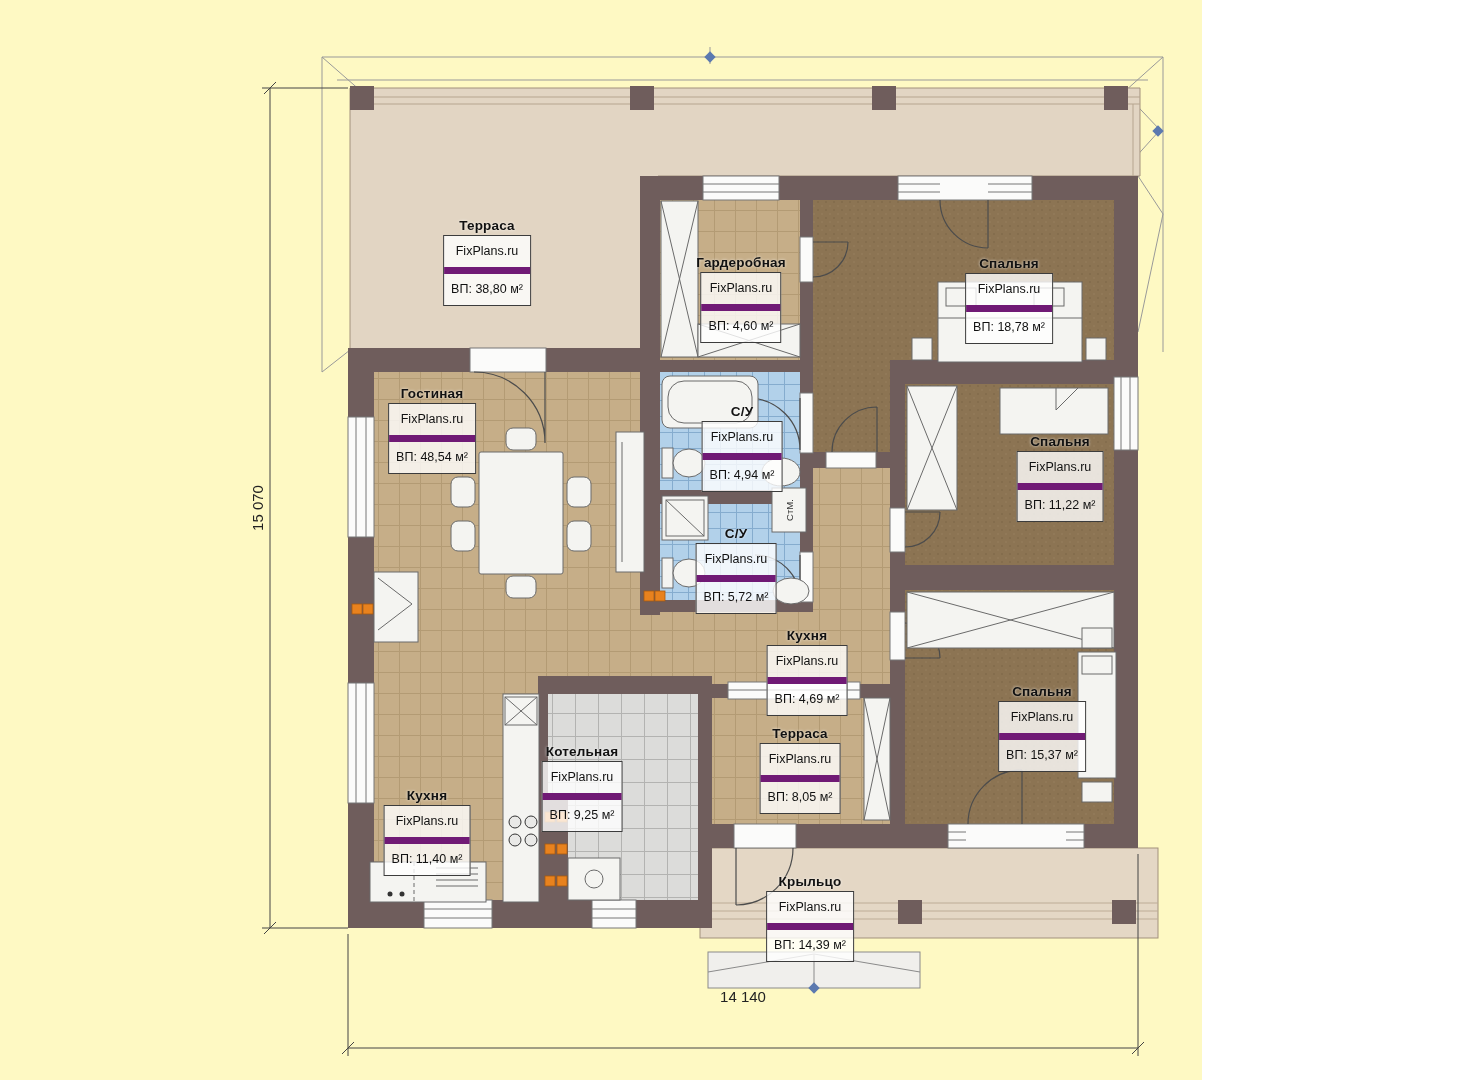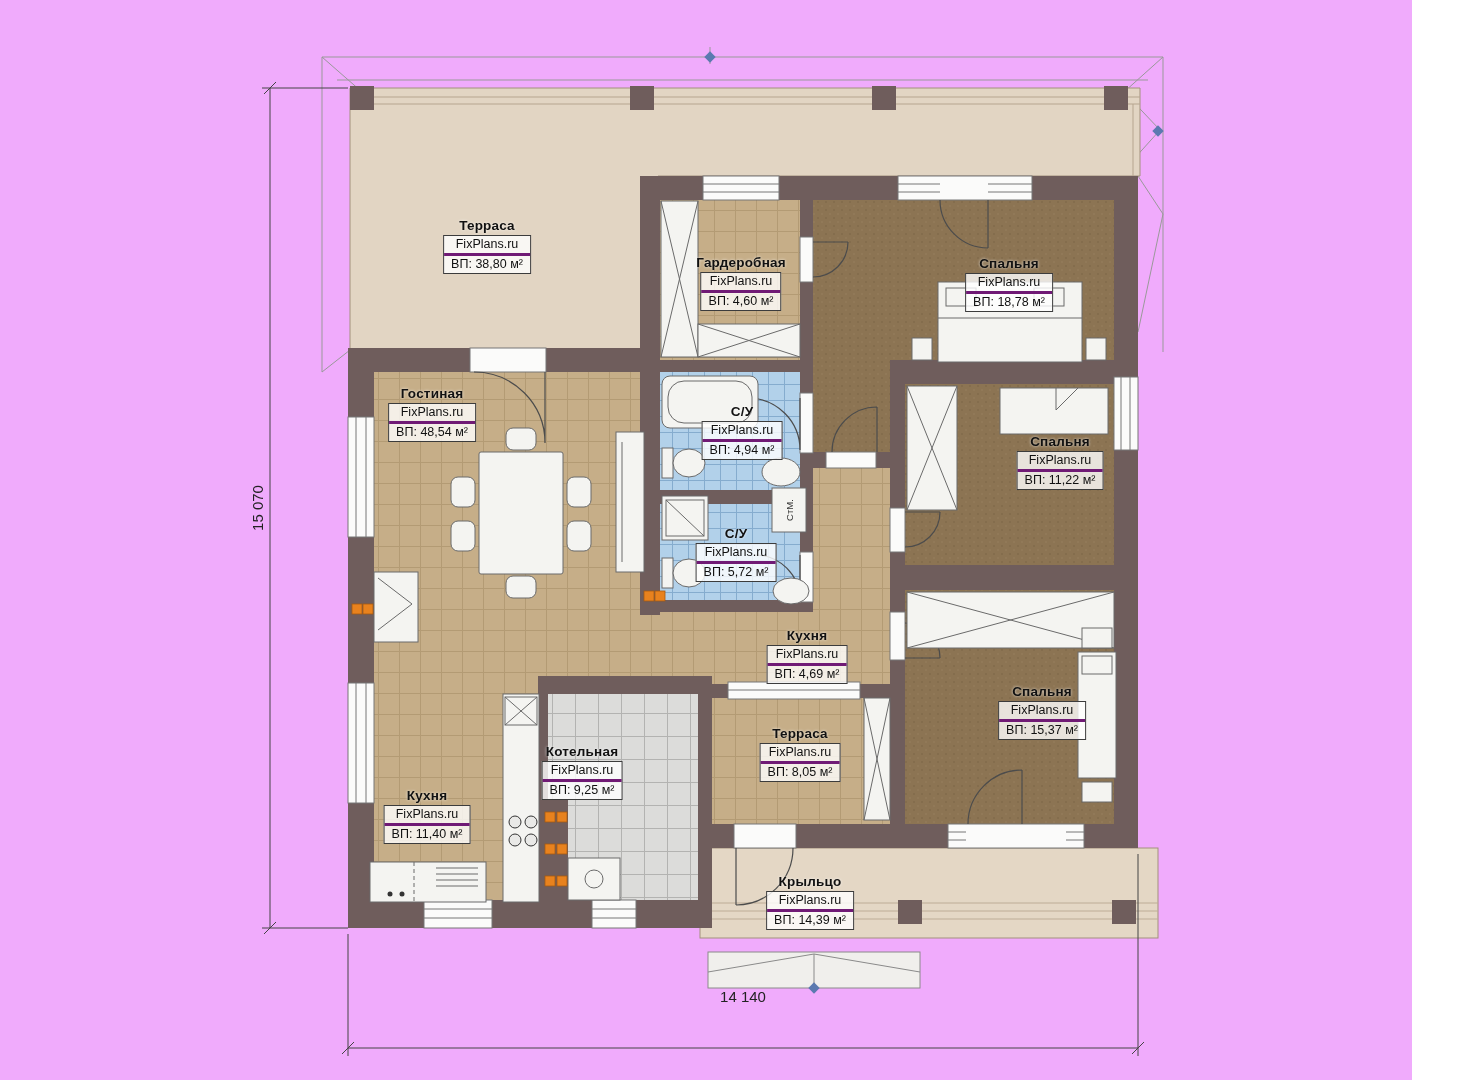--- a/index.html
+++ b/index.html
@@ -1,24 +1,24 @@
 <!DOCTYPE html>
 <html><head>
 <meta charset="utf-8">
 <style>
   html,body{margin:0;padding:0;background:#ffffff;}
-  #stage{position:relative;width:1412px;height:1080px;background:#f0abfc;overflow:hidden;
+  #stage{position:relative;width:1202px;height:1080px;background:#fef9c3;overflow:hidden;
          font-family:"Liberation Sans",sans-serif;}
   #plan-svg{position:absolute;left:0;top:0;}
   .room-label{position:absolute;transform:translateX(-50%);text-align:center;color:#111;z-index:6;}
   .rname{font-size:13.5px;font-weight:bold;letter-spacing:.2px;margin-bottom:2px;white-space:nowrap;
          text-shadow:0 0 3px rgba(255,255,255,.8);}
   .rtable{display:inline-block;background:rgba(255,255,255,.8);border:1px solid #3c3c3c;}
-  .rrow{padding:1px 7px;font-size:12.5px;line-height:15px;white-space:nowrap;}
-  .rrow + .rrow{border-top:3px solid #701a75;text-align:right;}
+  .rrow{padding:8px 7px;font-size:12.5px;line-height:15px;white-space:nowrap;}
+  .rrow + .rrow{border-top:7px solid #701a75;text-align:right;}
   .dim-label{position:absolute;font-size:15px;color:#222;z-index:6;white-space:nowrap;}
   .dim-v{left:257px;top:508px;transform:translate(-50%,-50%) rotate(-90deg);}
   .dim-h{left:743px;top:988px;transform:translateX(-50%);}
   .stm-label{position:absolute;left:789px;top:510px;transform:translate(-50%,-50%) rotate(-90deg);
              font-size:9.5px;color:#333;z-index:6;}
 </style>
 </head>
 <body>
 
 <div id="stage">

